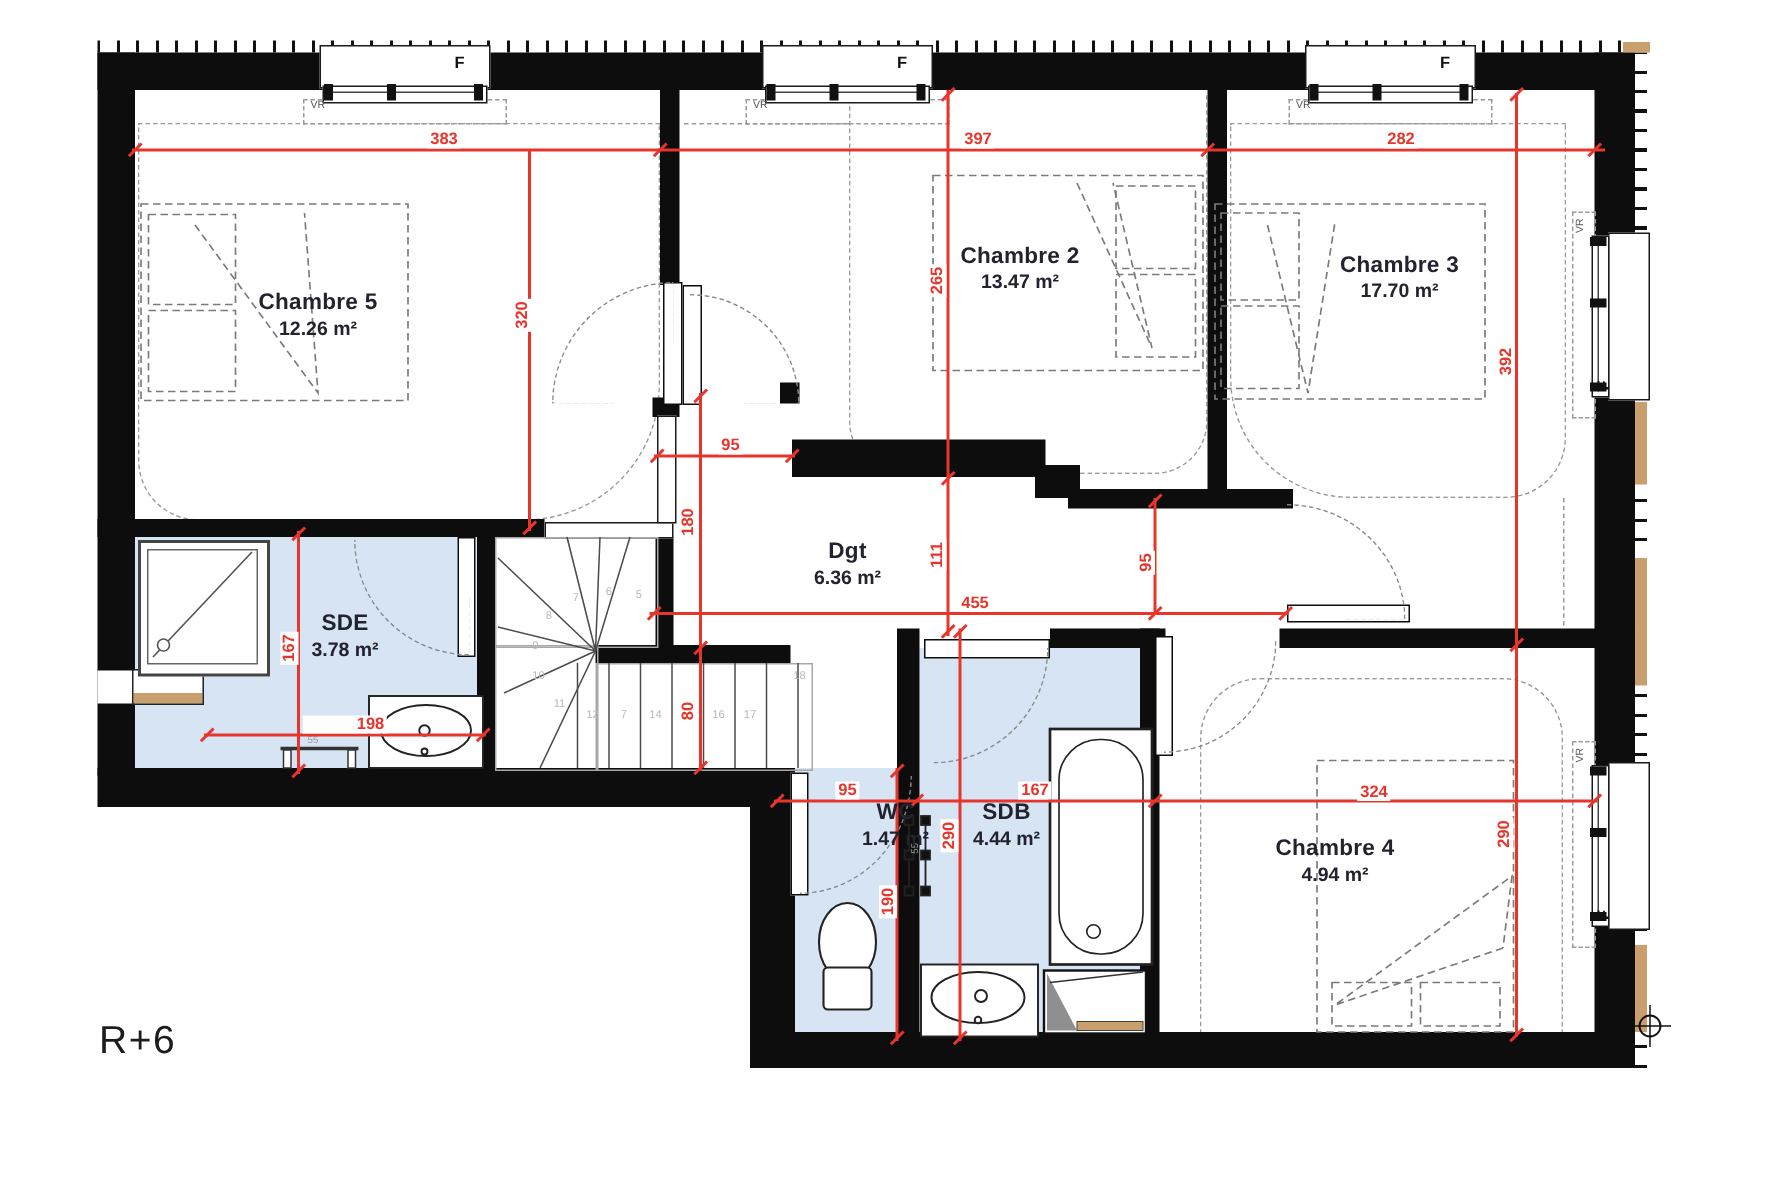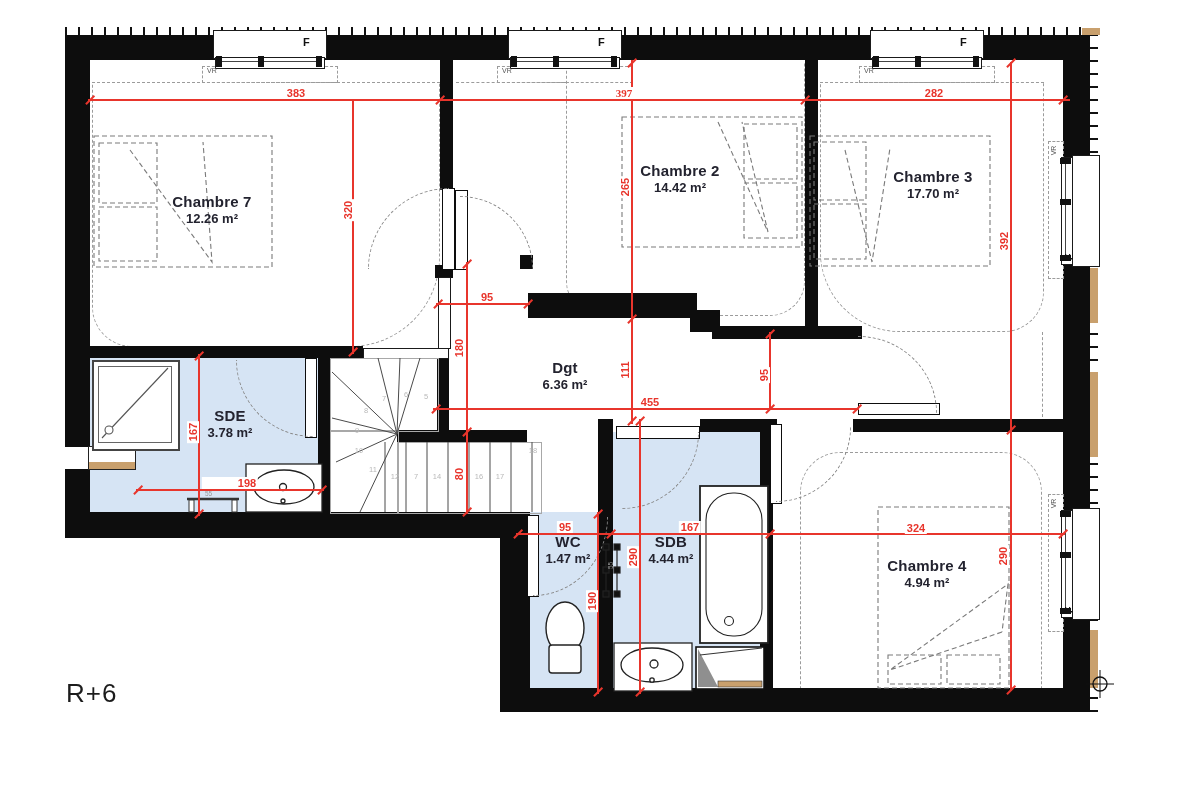--- a/index.html
+++ b/index.html
@@ -266,21 +266,21 @@
       <div class="dimtick" style="left:634px;top:420.2px;"></div>
       <div class="dimtick" style="left:634px;top:691.2px;"></div>
       <div class="dimtick" style="left:1005px;top:62.2px;"></div>
       <div class="dimtick" style="left:1005px;top:429.2px;"></div>
       <div class="dimtick" style="left:1005px;top:689.2px;"></div>
       <div class="dimtick" style="left:193px;top:355.2px;"></div>
       <div class="dimtick" style="left:193px;top:513.2px;"></div>
       <div class="dimtick" style="left:132px;top:489.2px;"></div>
       <div class="dimtick" style="left:316px;top:489.2px;"></div>
       <div class="dimlabel" style="left:296px;top:93px;">383</div>
-      <div class="dimlabel" style="left:624px;top:93px;font-family:Liberation Serif, serif;">397</div>
+      <div class="dimlabel" style="left:652px;top:93px;">397</div>
       <div class="dimlabel" style="left:934px;top:93px;">282</div>
       <div class="dimlabel rot" style="left:348px;top:210px;">320</div>
       <div class="dimlabel rot" style="left:625px;top:187px;">265</div>
       <div class="dimlabel rot" style="left:625px;top:370px;">111</div>
       <div class="dimlabel" style="left:487px;top:297px;">95</div>
       <div class="dimlabel rot" style="left:459px;top:348px;">180</div>
       <div class="dimlabel rot" style="left:459px;top:474px;">80</div>
       <div class="dimlabel" style="left:650px;top:402px;">455</div>
       <div class="dimlabel rot" style="left:764px;top:375px;">95</div>
       <div class="dimlabel rot" style="left:1004px;top:241px;">392</div>
@@ -288,44 +288,44 @@
       <div class="dimlabel rot" style="left:193px;top:432px;">167</div>
       <div class="dimlabel" style="left:230px;top:483px;padding-left:36px;">198</div>
       <div class="dimlabel" style="left:565px;top:527px;">95</div>
       <div class="dimlabel" style="left:690px;top:527px;">167</div>
       <div class="dimlabel" style="left:916px;top:528px;">324</div>
       <div class="dimlabel rot" style="left:592px;top:601px;">190</div>
       <div class="dimlabel rot" style="left:633px;top:557px;">290</div>
     </div>
   <div id="labels">
       <div class="roomlabel" style="left:212px;top:193px;">
-        <div class="nm" style="">Chambre 7</div>
+        <div class="nm" style="">Chambre 5</div>
         <div class="ar" style="">12.26 m²</div>
       </div>
       <div class="roomlabel" style="left:680px;top:162px;">
         <div class="nm" style="">Chambre 2</div>
-        <div class="ar" style="">14.42 m²</div>
+        <div class="ar" style="">13.47 m²</div>
       </div>
       <div class="roomlabel" style="left:933px;top:168px;">
         <div class="nm" style="">Chambre 3</div>
         <div class="ar" style="">17.70 m²</div>
       </div>
-      <div class="roomlabel" style="left:927px;top:557px;">
+      <div class="roomlabel" style="left:890px;top:557px;">
         <div class="nm" style="">Chambre 4</div>
         <div class="ar" style="">4.94 m²</div>
       </div>
       <div class="roomlabel" style="left:230px;top:407px;">
         <div class="nm" style="">SDE</div>
         <div class="ar" style="">3.78 m²</div>
       </div>
       <div class="roomlabel" style="left:565px;top:359px;">
         <div class="nm" style="">Dgt</div>
         <div class="ar" style="">6.36 m²</div>
       </div>
-      <div class="roomlabel" style="left:568px;top:533px;">
+      <div class="roomlabel" style="left:597px;top:533px;">
         <div class="nm" style="">WC</div>
         <div class="ar" style="">1.47 m²</div>
       </div>
       <div class="roomlabel" style="left:671px;top:533px;">
         <div class="nm" style="">SDB</div>
         <div class="ar" style="">4.44 m²</div>
       </div>
     </div>
   <div id="windows">
       <div class="whitebox" style="left:213px;top:30px;width:112px;height:27px;z-index:50;"></div>

